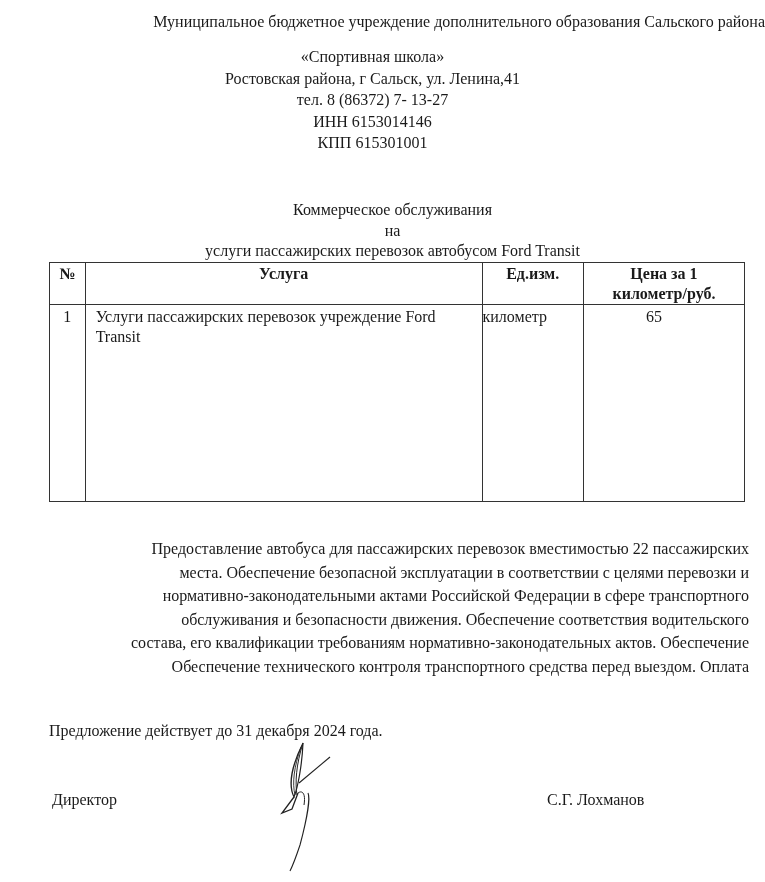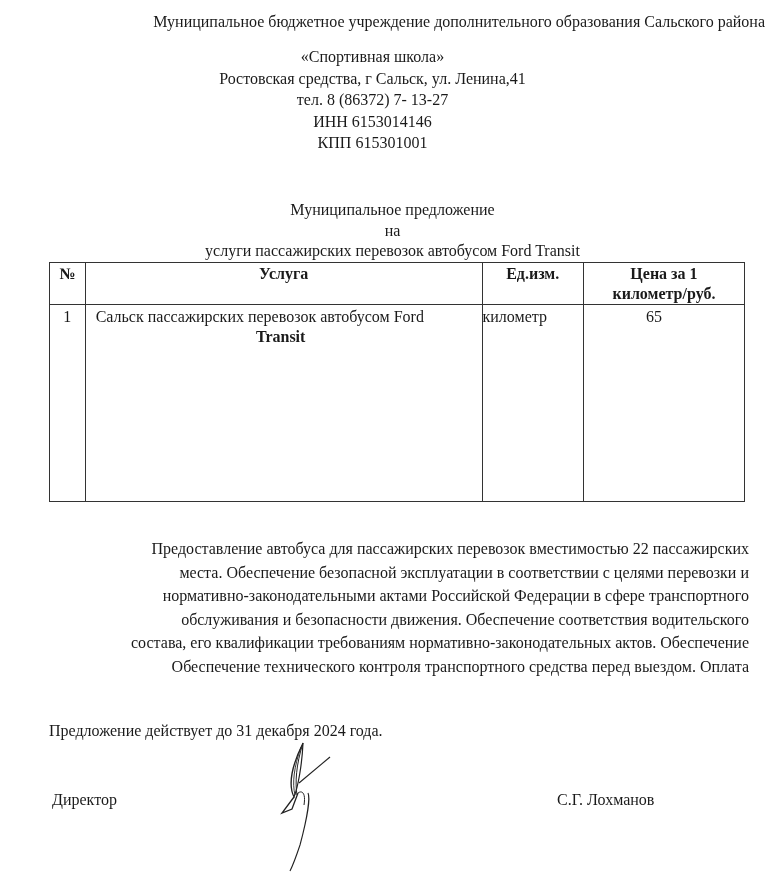--- a/index.html
+++ b/index.html
@@ -21,66 +21,66 @@
     table.offer td, table.offer th {
       border: 1px solid #333; vertical-align: top; padding: 0;
     }
     table.offer th { font-weight: bold; text-align: center; line-height: 20px; height: 40px; padding-top: 1px; }
     table.offer td { line-height: 20px; height: 194px; padding-top: 2px; }
     .col-num { width: 36px; text-align: center; }
     .col-service { width: 387px; }
     .col-unit { width: 103px; text-align: left; }
     .col-price { width: 166px; }
     td.col-service { text-align: left; padding-left: 10px !important; }
-    .service-text { display: block; text-align: center; width: 370px; font-weight: bold; }
+    .service-text { display: block; width: 370px; }
     td.col-price span { display: inline-block; padding-left: 62px; }
 
     .desc {
       position: absolute; left: 49px; top: 537px; width: 700px;
       font-size: 16px; line-height: 23.5px; text-align: right;
     }
     .validity { position: absolute; left: 49px; top: 721px; font-size: 16px; line-height: 20px; }
     .director { position: absolute; left: 52px; top: 790px; font-size: 16px; line-height: 20px; }
-    .signer { position: absolute; left: 547px; top: 790px; font-size: 16px; line-height: 20px; margin-left: 10px; }
+    .signer { position: absolute; left: 547px; top: 790px; font-size: 16px; line-height: 20px; }
     .signature { position: absolute; left: 270px; top: 735px; width: 80px; height: 140px; }
   </style>
 </head>
 <body>
 
 <div class="hdr-org">Муниципальное бюджетное учреждение дополнительного образования Сальского района</div>
 
 <div class="hdr-block">
   <div>«Спортивная школа»</div>
-  <div>Ростовская средства, г Сальск, ул. Ленина,41</div>
+  <div>Ростовская района, г Сальск, ул. Ленина,41</div>
   <div>тел. 8 (86372) 7- 13-27</div>
   <div>ИНН 6153014146</div>
   <div>КПП 615301001</div>
 </div>
 
 <div class="title-block">
-  <div>Муниципальное предложение</div>
+  <div>Коммерческое обслуживания</div>
   <div>на</div>
   <div>услуги пассажирских перевозок автобусом Ford Transit</div>
 </div>
 
 <table class="offer">
   <tbody>
       <tr>
     <th class="col-num">№</th>
     <th class="col-service">Услуга</th>
     <th class="col-unit">Ед.изм.</th>
     <th class="col-price">
       <div>Цена за 1</div>
       <div>километр/руб.</div>
     </th>
   </tr>
   <tr>
     <td class="col-num">1</td>
     <td class="col-service">
-      <span>Сальск пассажирских перевозок автобусом Ford</span>
+      <span>Услуги пассажирских перевозок учреждение Ford</span>
       <span class="service-text">Transit</span>
     </td>
     <td class="col-unit">километр</td>
     <td class="col-price">
       <span>65</span>
     </td>
   </tr>
 </tbody>
   </table>
 

